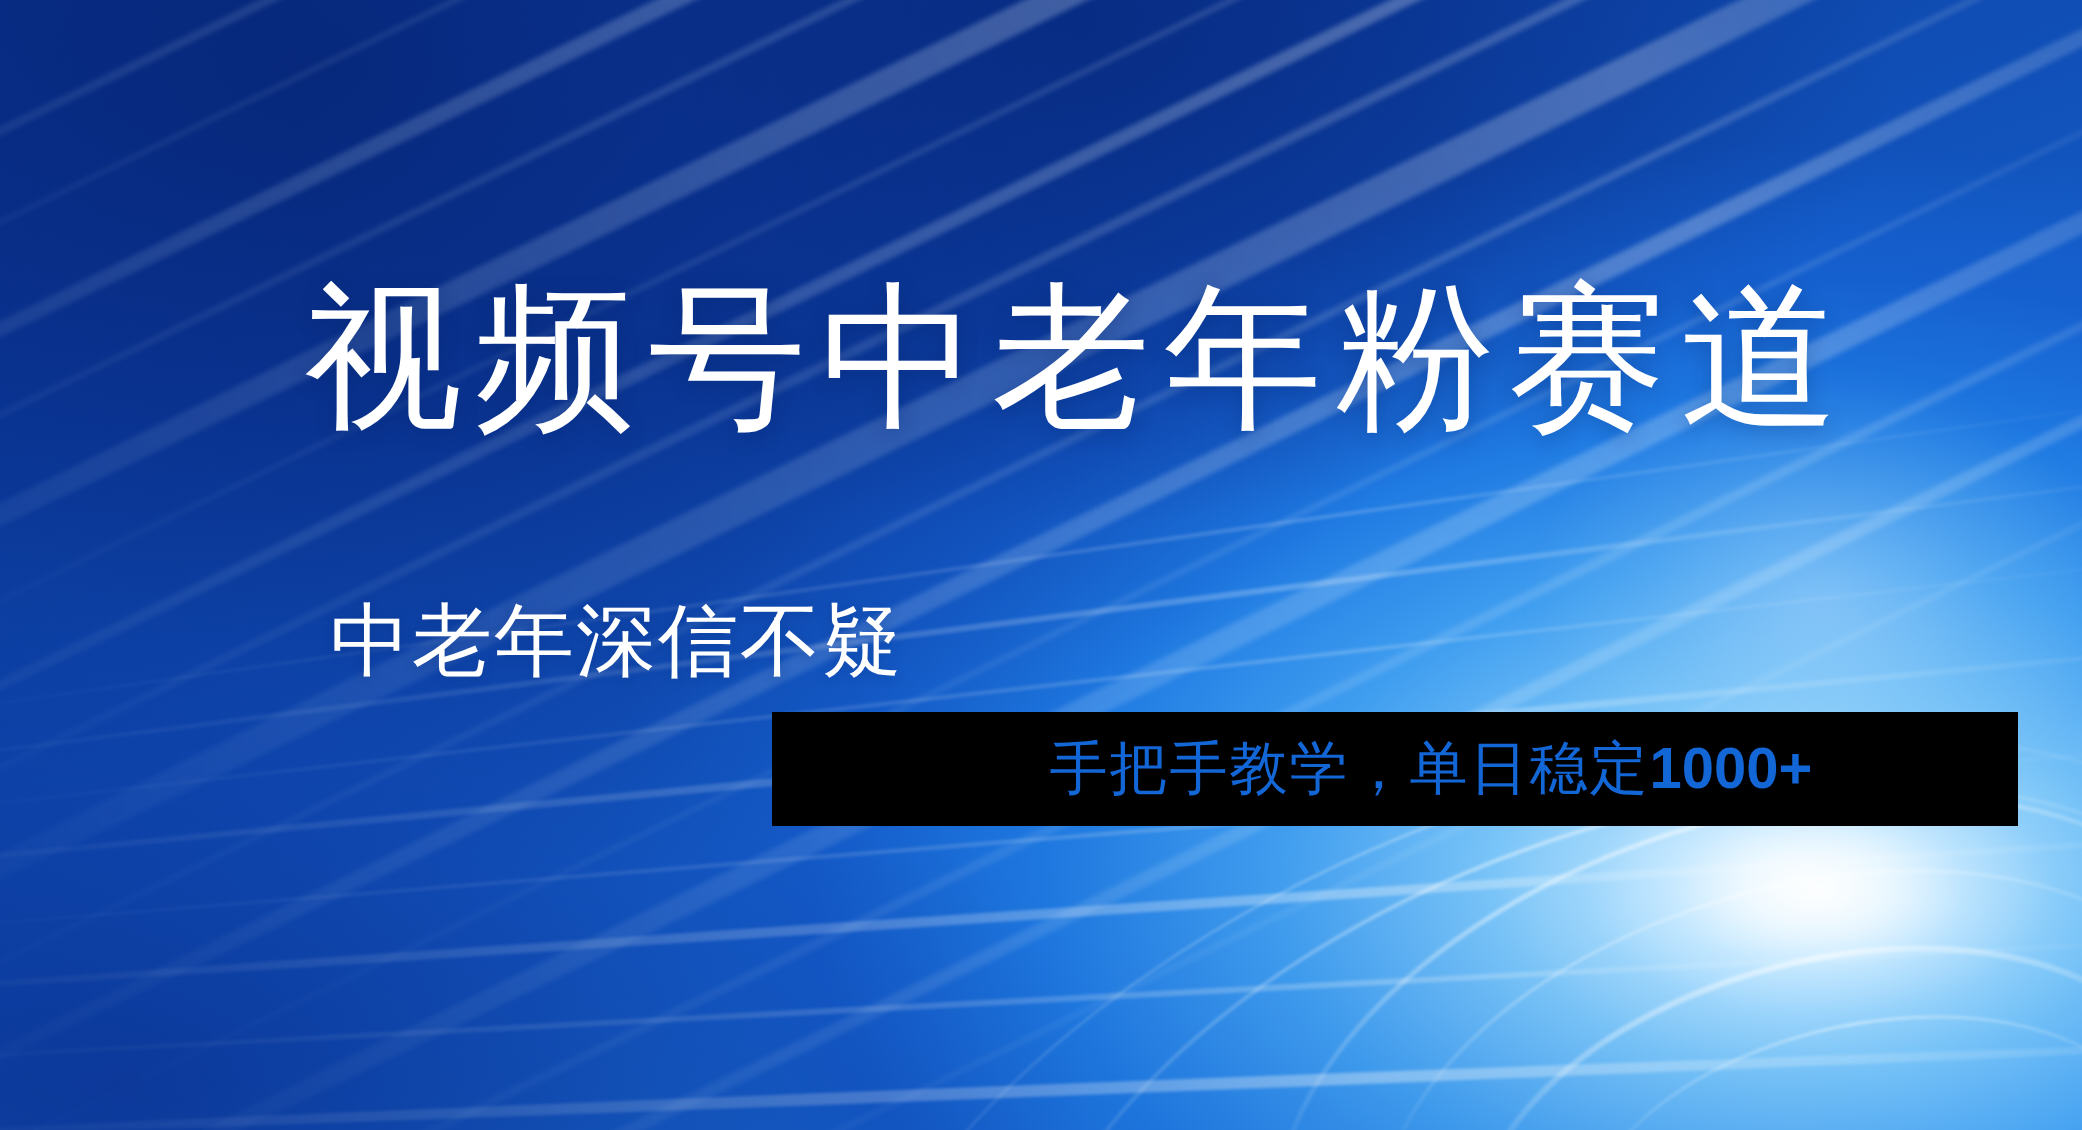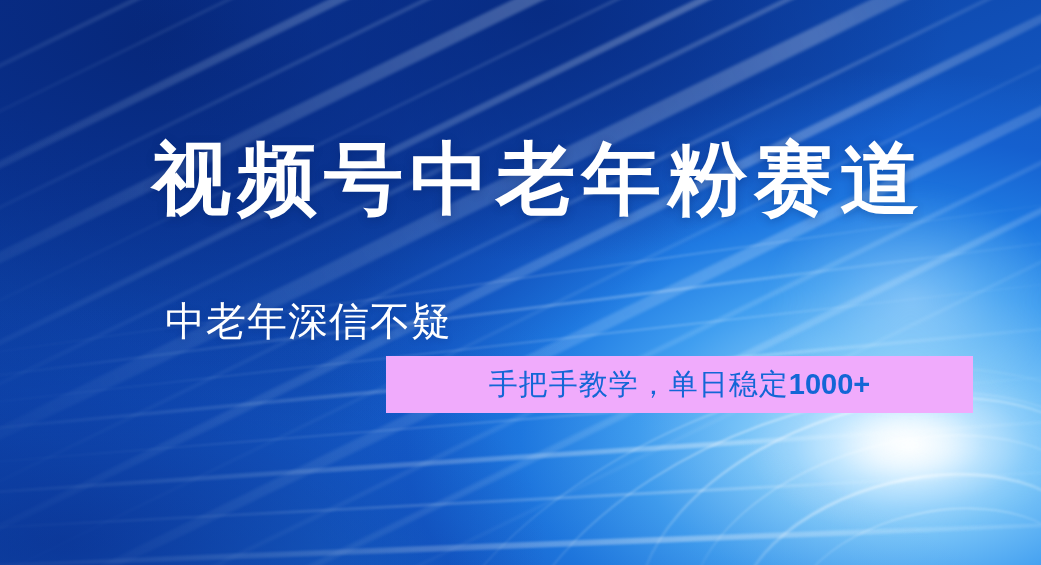--- a/index.html
+++ b/index.html
@@ -164,21 +164,21 @@
 
   .title {
     position: absolute;
     left: 152px;
     top: 133px;
     width: 790px;
     height: 92px;
     line-height: 92px;
     color: #ffffff;
     font-size: 79px;
-    font-weight: 700;
+    font-weight: 400;
     letter-spacing: 7px;
     white-space: nowrap;
     text-shadow: 0 2px 10px rgba(4,30,90,0.30);
   }
 
   .subtitle {
     position: absolute;
     left: 139px;
     top: 296px;
     height: 50px;
@@ -191,24 +191,25 @@
     text-shadow: 0 1px 6px rgba(4,30,90,0.22);
     margin-left: 26px;
   }
 
   .banner {
     position: absolute;
     left: 386px;
     top: 356px;
     width: 587px;
     height: 57px;
-    background: #f0abfc;
+    background: #000000;
     display: flex;
     align-items: center;
     justify-content: center;
+    padding-left: 36px;
   }
 
   .banner-text {
     color: #1366d6;
     font-size: 29px;
     font-weight: 500;
     letter-spacing: 1px;
     white-space: nowrap;
   }
   .banner-text .num {

